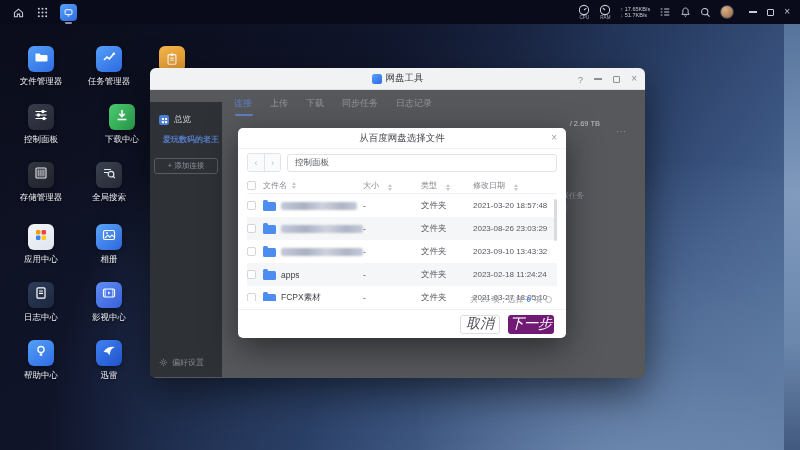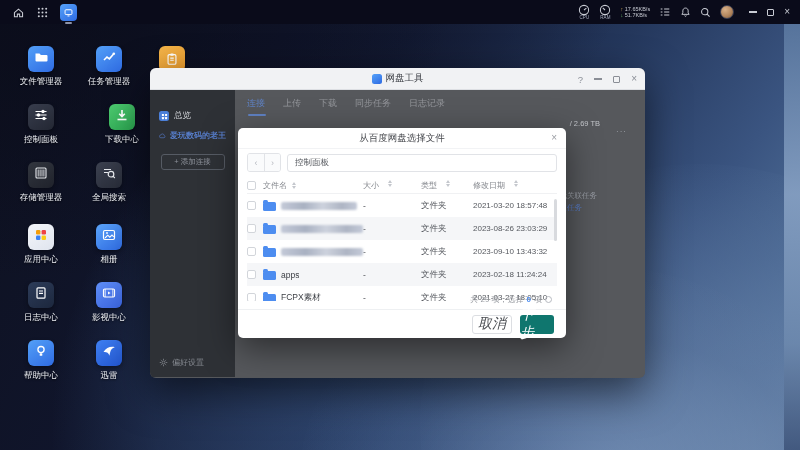--- a/index.html
+++ b/index.html
@@ -63,21 +63,21 @@
   .wt-center { display:flex; align-items:center; gap:4px; }
   .wt-appicon { width:10px; height:10px; border-radius:2.5px; background:linear-gradient(145deg,#55a2f9,#2e6ae2); }
   .wt-title { font-size:9.5px; color:#3c3f45; }
   .wt-btns { position:absolute; right:8px; top:0; height:22px; display:flex; align-items:center; gap:11px; color:#8a8e96; }
   .wt-help { font-size:9.5px; }
   .wt-min { width:8px; height:1.2px; background:#8a8e96; }
   .wt-max { width:7px; height:7px; border:1.1px solid #8a8e96; border-radius:1px; }
   .wt-close { font-size:10px; line-height:10px; }
 
   .win-body { display:flex; height:287px; }
-  .win-sidebar { position:relative; width:85px; background:#2e3136; flex:none; padding-top:16px; }
+  .win-sidebar { position:relative; width:72px; background:#2e3136; flex:none; padding-top:8px;margin-top:12px; }
   .sb-overview { display:flex; align-items:center; gap:5px; padding:4px 9px; cursor:pointer; }
   .sb-ov-icon { width:10px; height:10px; border-radius:2.5px; background:#4b7fd8; display:flex; align-items:center; justify-content:center; }
   .sb-ov-label { font-size:8.5px; color:#d7d9de; }
   .sb-section { font-size:7.5px; color:#73777f; padding:12px 9px 4px 9px; }
   .sb-account { display:flex; align-items:center; gap:4px; padding:4px 9px; cursor:pointer; }
   .sb-account span { font-size:8px; color:#567cc8; font-weight:bold; white-space:nowrap; }
   .sb-add { margin:9px auto 0 auto; width:64px; height:16px; border:1px solid #565b64; border-radius:3px;
     color:#8f939c; font-size:7.5px; display:flex; align-items:center; justify-content:center; cursor:pointer; }
   .sb-settings { position:absolute; left:9px; bottom:9px; display:flex; align-items:center; gap:4px; cursor:pointer; }
   .sb-settings span { font-size:8px; color:#84888f; }
@@ -103,21 +103,21 @@
   .dlg-toolbar { display:flex; align-items:center; gap:6px; padding:4px 9px 4px 9px; }
   .nav-group { display:flex; border:1px solid #e1e3e7; border-radius:3px; overflow:hidden; }
   .nav-btn { width:16px; height:17px; display:flex; align-items:center; justify-content:center;
     font-size:9px; color:#b7bac1; background:#fafbfc; cursor:pointer; }
   .nav-btn + .nav-btn { border-left:1px solid #e1e3e7; }
   .crumb-input { flex:1; height:18px; border:1px solid #e1e3e7; border-radius:3px; background:#fff;
     font-size:8.5px; color:#55585e; display:flex; align-items:center; padding-left:7px; cursor:text; }
 
   .tbl { position:relative; margin:1px 9px 0 9px; height:124px; overflow:hidden; }
   .tbl-head { display:flex; align-items:center; height:17px; border-bottom:1px solid #f0f1f3; }
-  .th { font-size:8px; color:#84878d; display:flex; align-items:flex-start; gap:9px; }
+  .th { font-size:8px; color:#84878d; display:flex; align-items:flex-end; gap:9px; }
   .sort { display:inline-flex; flex-direction:column; gap:1px; }
   .sort i { display:block; width:0; height:0; border-left:2.5px solid transparent; border-right:2.5px solid transparent; }
   .sort .s-up { border-bottom:3px solid #c4c7cd; }
   .sort .s-dn { border-top:3px solid #c4c7cd; }
   .col-cb { width:16px; flex:none; display:flex; align-items:center; }
   .col-name { flex:1; display:flex; align-items:center; gap:5px; min-width:0; }
   .col-size { width:58px; flex:none; }
   .col-type { width:52px; flex:none; }
   .col-date { width:84px; flex:none; }
   .cb { width:9px; height:9px; border:1px solid #d2d5da; border-radius:2px; background:#fff; cursor:pointer; }
@@ -133,21 +133,21 @@
   .cell-date { font-size:8px; color:#55585e; }
   .dlg-scrollbar { position:absolute; right:0px; top:22px; width:3px; height:42px; border-radius:2px; background:#d8dade; }
 
   .dlg-count { position:absolute; right:14px; top:166px; font-size:8px; color:#9a9da3; display:flex; align-items:center; gap:3px; }
   .dlg-count b { color:#4d8df0; font-weight:bold; }
   .count-refresh { width:7px; height:7px; border:1px solid #b7bac1; border-radius:50%; display:inline-block; }
   .dlg-footer { position:absolute; left:0; bottom:0; width:100%; height:29px; border-top:1px solid #eef0f2;
     display:flex; align-items:center; justify-content:flex-end; gap:8px; padding-right:12px; }
   .btn { height:19px; border-radius:3px; font-size:14px; display:flex; align-items:center; justify-content:center; cursor:pointer;font-style:italic; }
   .btn-cancel { width:40px; background:#fff; border:1px solid #dcdee2; color:#4a4d52; }
-  .btn-next { width:34px; background:#0f766e; color:#ffffff; border:none; }
+  .btn-next { width:46px; background:#701a75; color:#ffffff; border:none; }
 </style>
 </head>
 <body>
 
 <div class="stage">
 
   <div class="wallpaper">
     <div class="wp-shape wp-dark-tl"></div>
     <div class="wp-shape wp-ribbon1"></div>
     <div class="wp-shape wp-ribbon2"></div>

